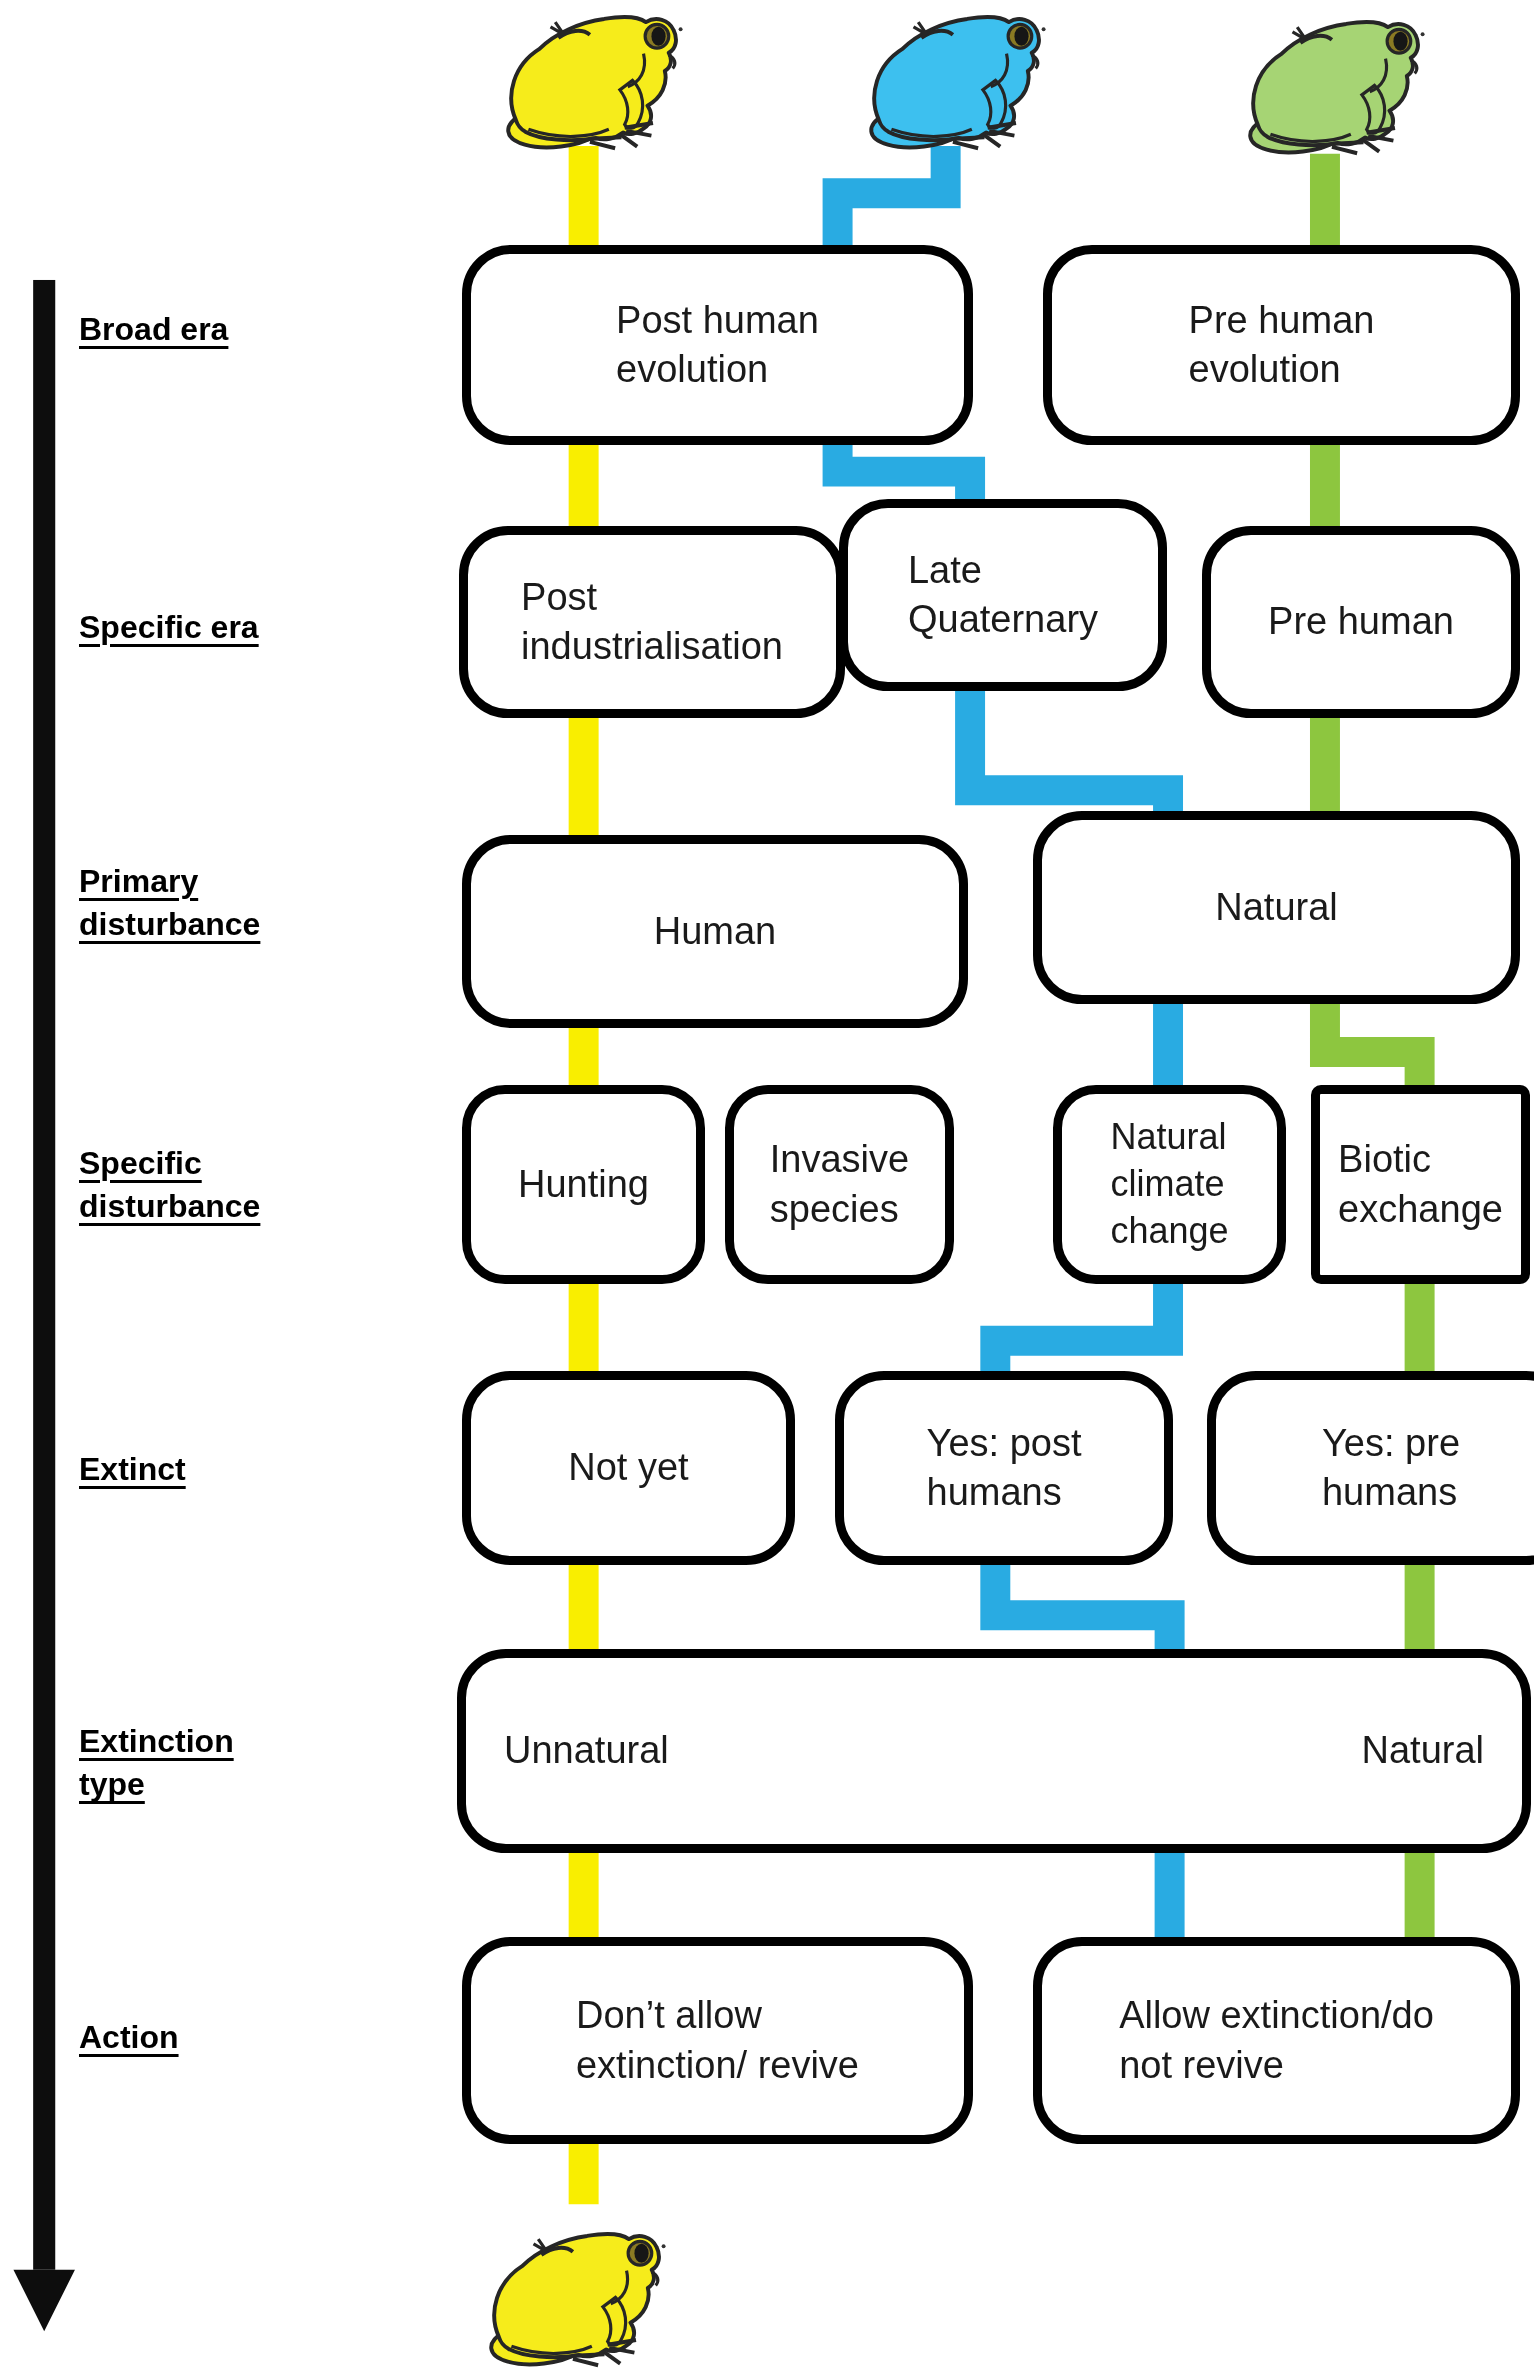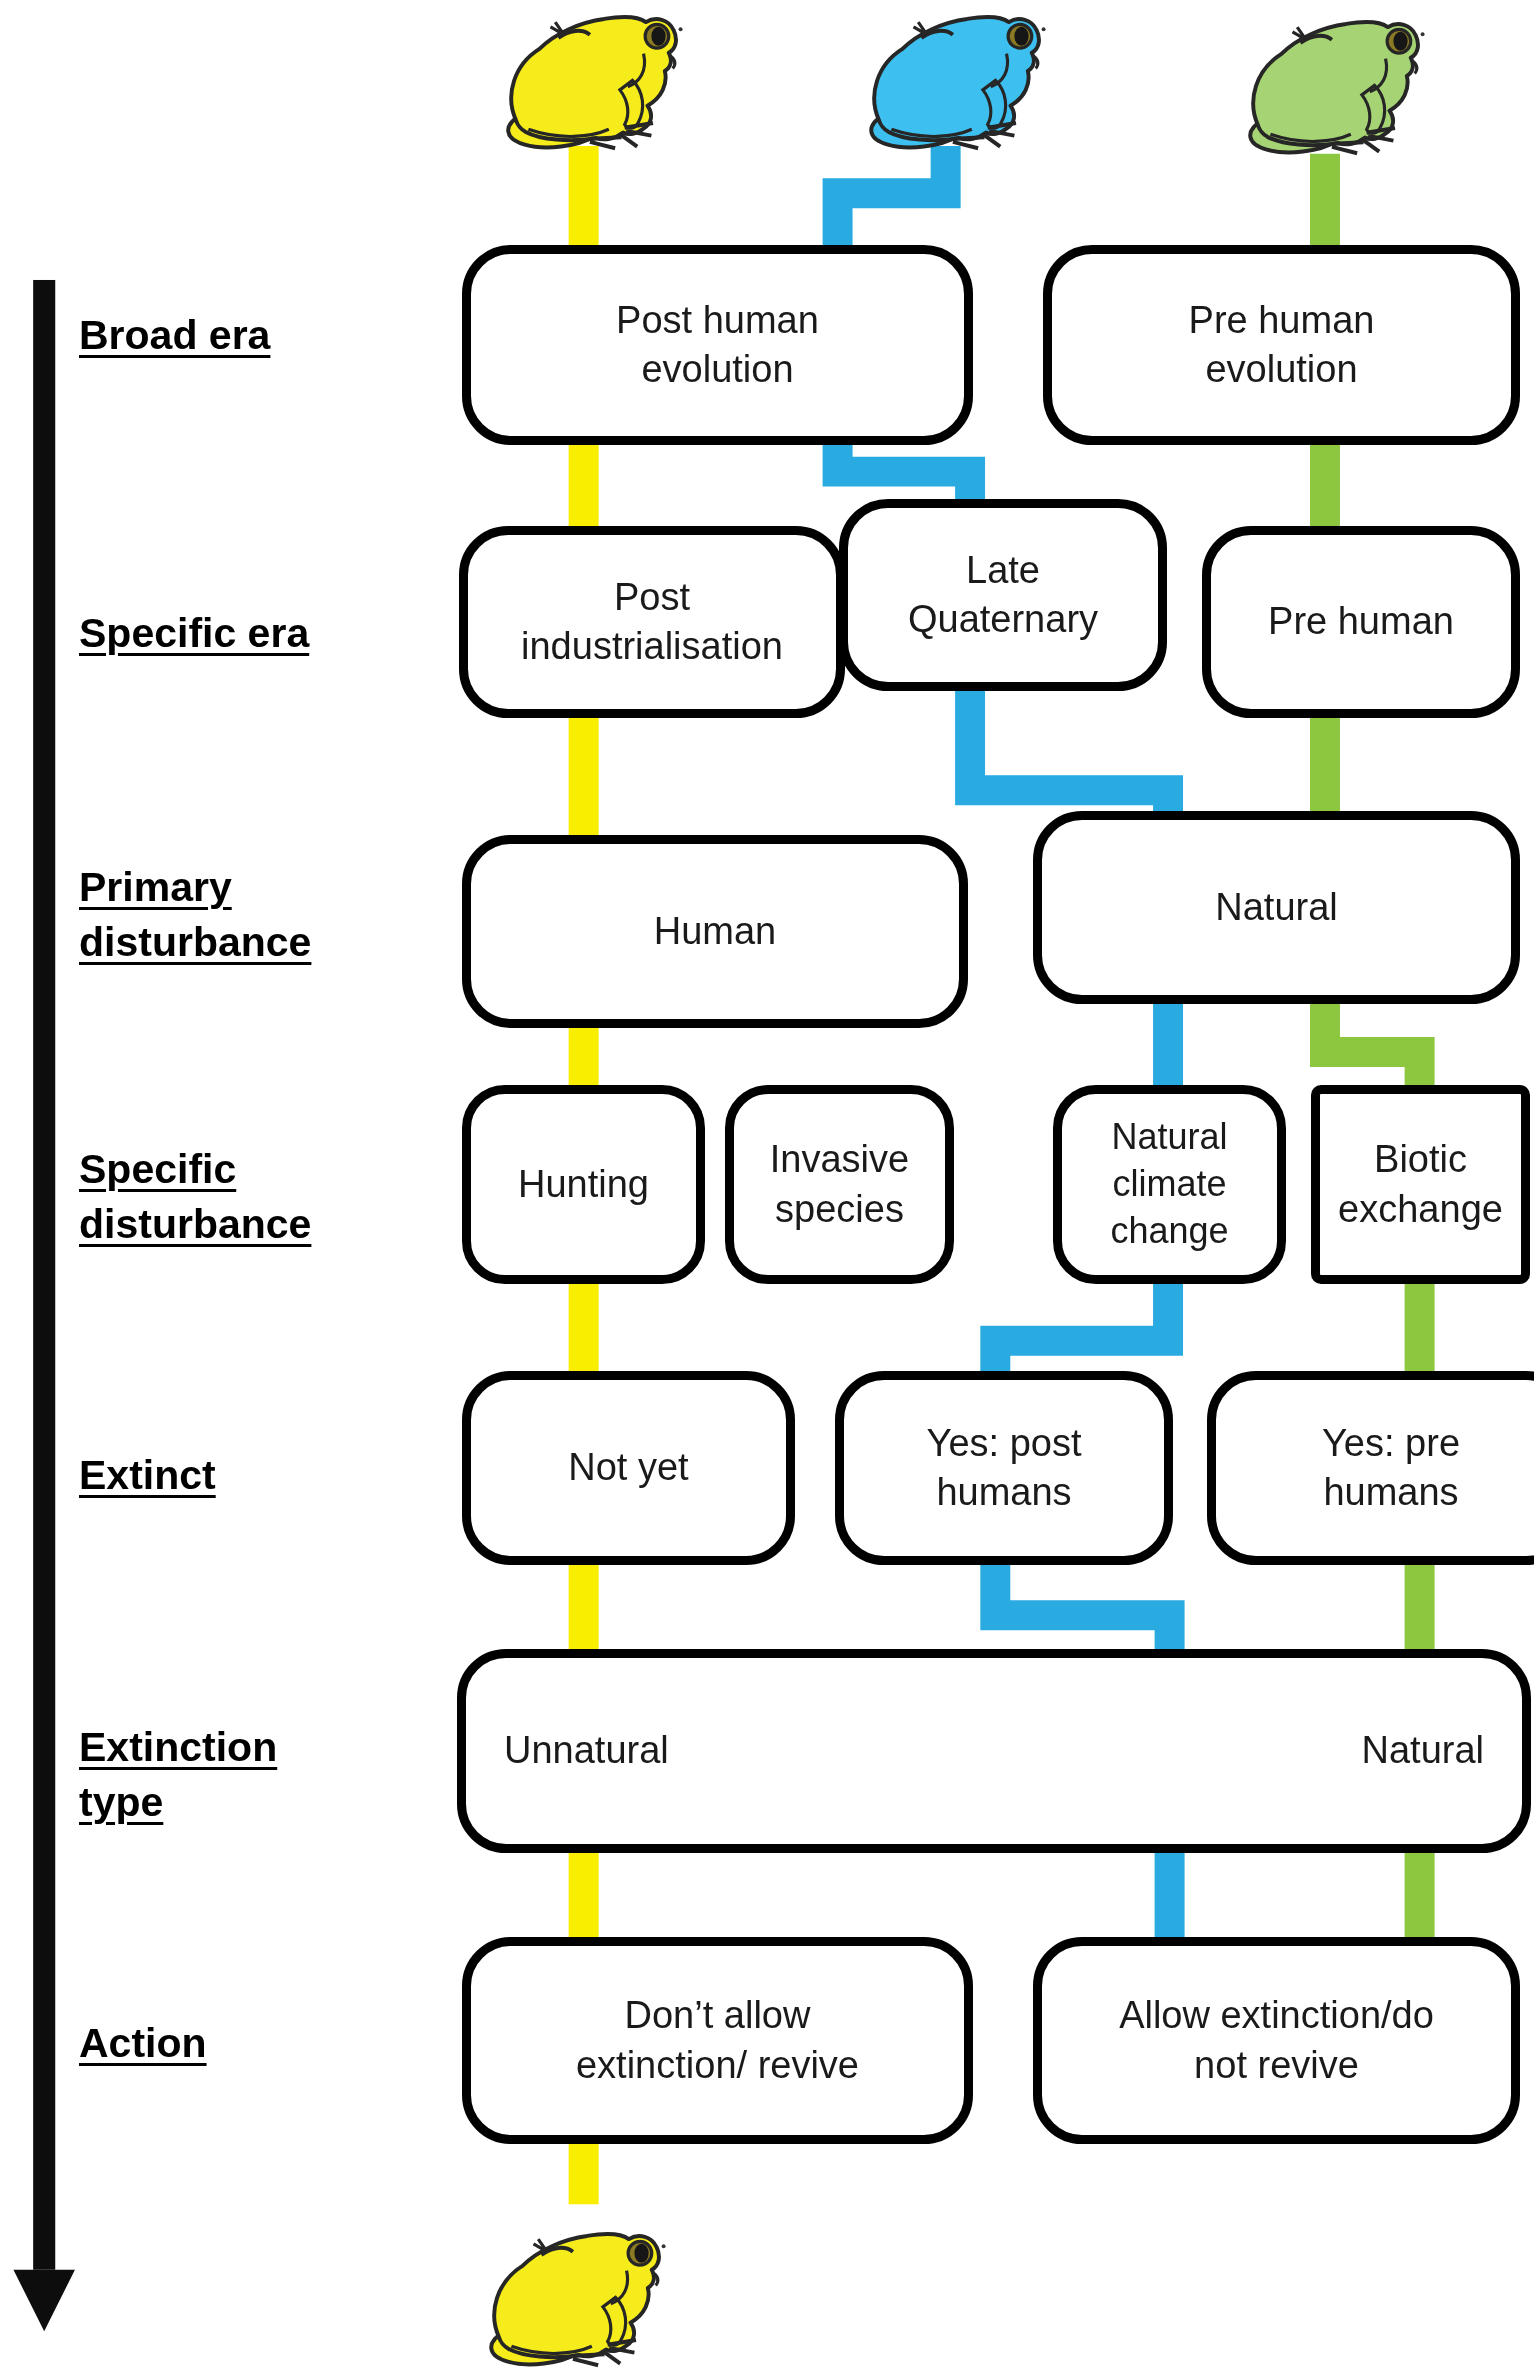--- a/index.html
+++ b/index.html
@@ -23,40 +23,39 @@
   }
   .node {
     position: absolute;
     box-sizing: border-box;
     background: #ffffff;
     border: 9.5px solid #000000;
     border-radius: 49px;
     display: flex;
     align-items: center;
     justify-content: center;
-    text-align: center;
     z-index: 2;
     font-size: 38px;
     line-height: 1.3;
     color: #1a1a1a;
   }
   .node-label {
     white-space: pre-line;
   }
   .node-wide {
     justify-content: space-between;
     padding: 0 38px;
   }
   .node-wide .node-label { white-space: nowrap; }
   .row-label {
     position: absolute;
     left: 79px;
     width: 316px;
     z-index: 2;
-    font-size: 41px;
+    font-size: 32px;
     font-weight: bold;
     color: #000000;
     line-height: 1.35;
     white-space: pre-line;
     text-decoration: underline;
     text-underline-offset: 5.5px;
     text-decoration-thickness: 3.2px;
   }
   .frog {
     position: absolute;

